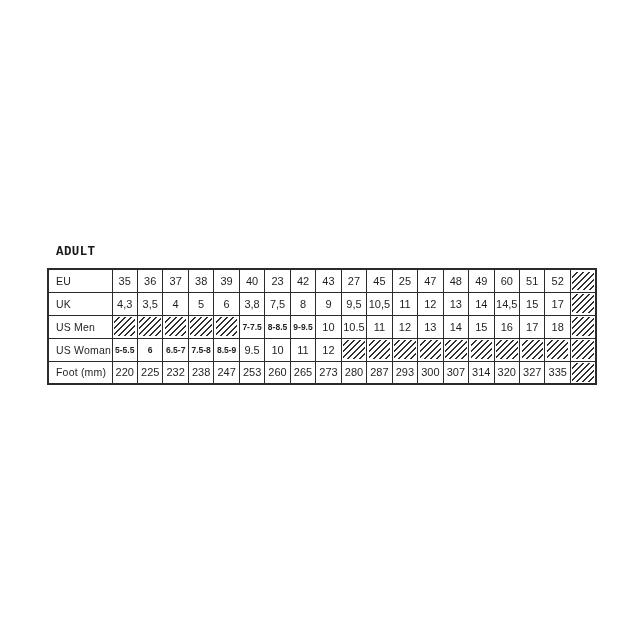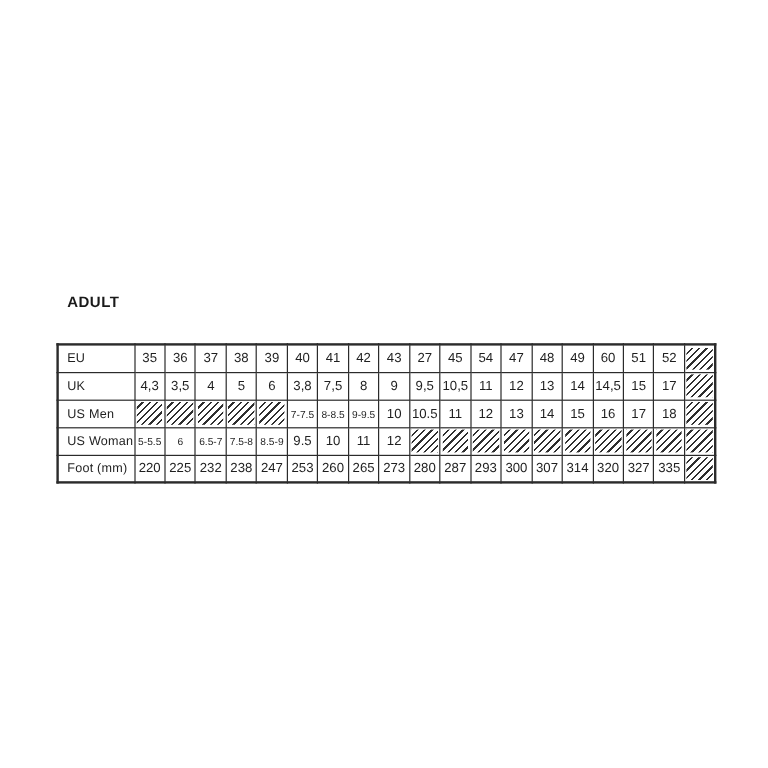--- a/index.html
+++ b/index.html
@@ -13,21 +13,22 @@
     position: absolute;
     left: 47px;
     top: 245px;
     width: 550px;
   }
   .chart-title {
     font-size: 12.5px;
     font-weight: bold;
     letter-spacing: 0.4px;
     color: #1a1a1a;
-    margin: 0 0 27px 9px;
+    margin: 0 0 9px 9px;
+    font-family: Liberation Mono, monospace;
   }
   table.size-table {
     border-collapse: collapse;
     table-layout: fixed;
     width: 550px;
     border: 2px solid #2b2b2b;
   }
   table.size-table th,
   table.size-table td {
     border: 1.5px solid #2b2b2b;
@@ -40,21 +41,21 @@
     white-space: nowrap;
   }
   table.size-table th {
     width: 64px;
     text-align: left;
     padding-left: 7px;
     font-weight: normal;
     font-size: 10.5px;
     letter-spacing: 0.2px;
   }
-  table.size-table td.small { font-size: 8.5px; }
+  table.size-table td.small { font-size: 8.5px; font-weight: bold; }
   table.size-table td.hatch {
     position: relative;
   }
   .hatch-fill {
     position: absolute;
     top: 1.5px; left: 1.5px; right: 1.5px; bottom: 1.5px;
     background: repeating-linear-gradient(
       135deg,
       #ffffff 0px, #ffffff 2.9px,
       #2e2e2e 2.9px, #2e2e2e 4.3px
@@ -69,26 +70,26 @@
   <table class="size-table">
     <tbody>
         <tr>
           <th>EU</th>
           <td>35</td>
           <td>36</td>
           <td>37</td>
           <td>38</td>
           <td>39</td>
           <td>40</td>
-          <td>41</td>
+          <td>23</td>
           <td>42</td>
           <td>43</td>
           <td>27</td>
           <td>45</td>
-          <td>54</td>
+          <td>25</td>
           <td>47</td>
           <td>48</td>
           <td>49</td>
           <td>60</td>
           <td>51</td>
           <td>52</td>
           <td class="hatch">
             <div class="hatch-fill"></div>
           </td>
         </tr>

